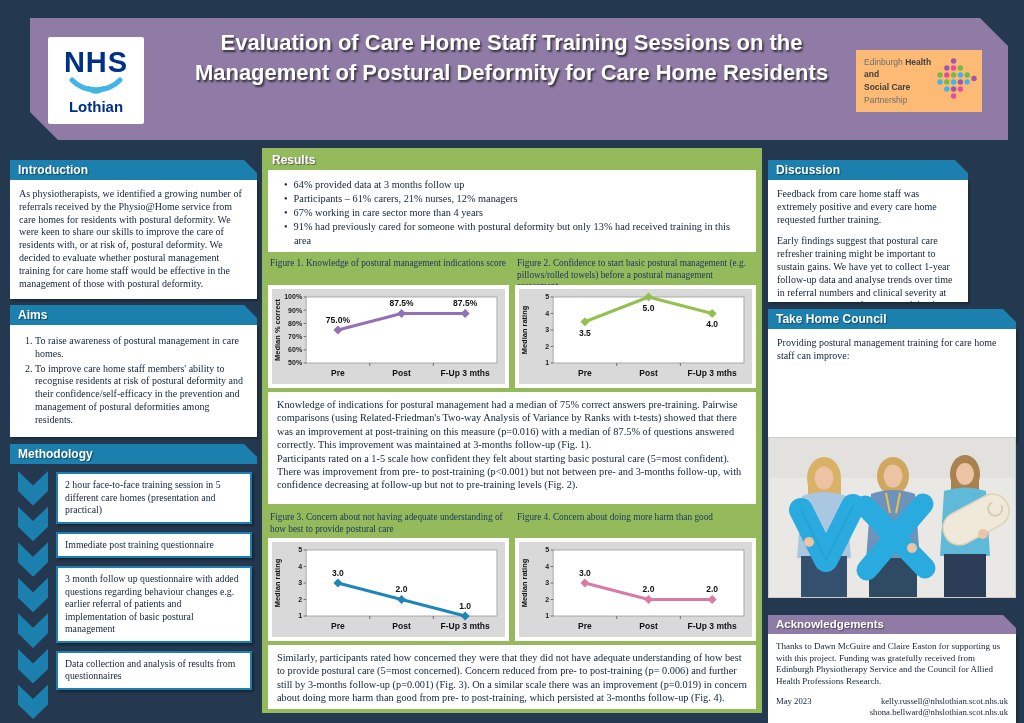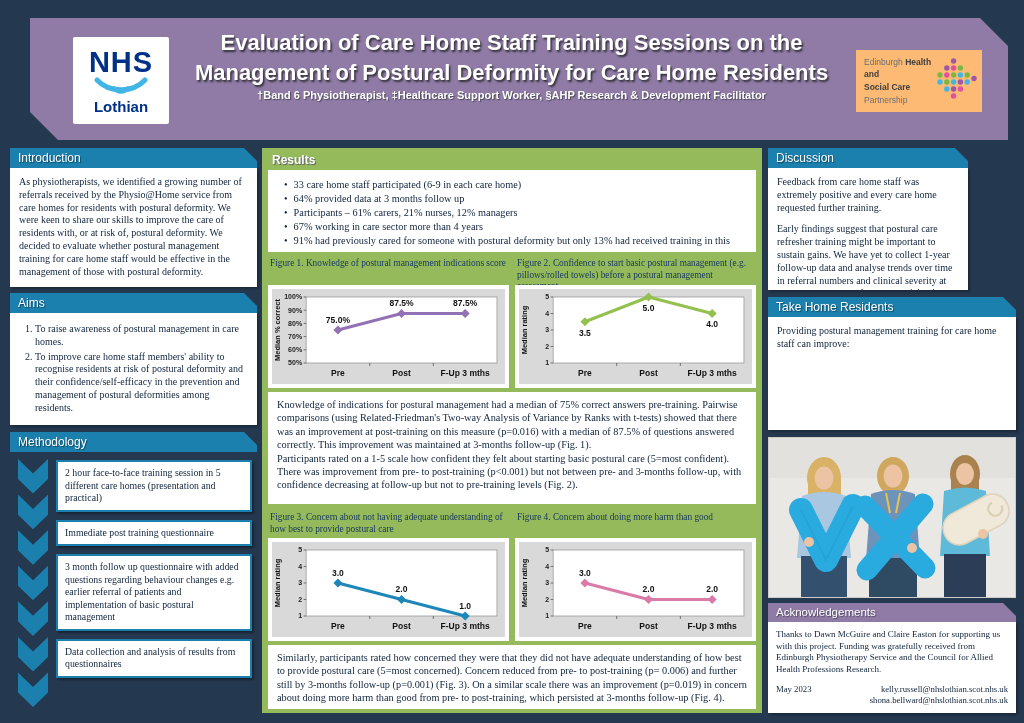--- a/index.html
+++ b/index.html
@@ -11,39 +11,39 @@
     --navy-text:#17365d;
   }
   *{box-sizing:border-box;margin:0;padding:0;}
   html,body{width:1024px;height:723px;}
   body{font-family:"Liberation Sans",sans-serif;background:var(--page-bg);}
   #poster{position:relative;width:1024px;height:723px;background:var(--page-bg);overflow:hidden;}
 
   
   #hdr{position:absolute;left:30px;top:18px;width:978px;height:122px;background:var(--purple);
        clip-path:polygon(0 0,950px 0,978px 28px,978px 122px,28px 122px,0 94px);}
-  #nhs{position:absolute;left:43px;top:19px;width:96px;height:87px;background:#fff;border-radius:2px;
+  #nhs{position:absolute;left:18px;top:19px;width:96px;height:87px;background:#fff;border-radius:2px;
        display:flex;flex-direction:column;align-items:center;justify-content:center;}
   #nhs .nhs-word{font-size:29px;font-weight:bold;color:#003087;letter-spacing:1px;line-height:1;}
   #nhs .lothian{font-size:15px;font-weight:bold;color:#003087;line-height:1;margin-top:2px;}
   #title-block{position:absolute;left:150px;right:165px;top:10px;text-align:center;color:#fff;}
   .title-line{font-size:22px;font-weight:bold;line-height:1.35;text-shadow:1.5px 1.5px 2px rgba(35,35,35,.85);}
   .authors{font-size:15px;font-weight:bold;margin-top:5px;text-shadow:1px 1px 1px rgba(35,35,35,.7);}
   .affil{font-size:11px;font-weight:bold;margin-top:2px;text-shadow:1px 1px 1px rgba(35,35,35,.6);}
   #ehscp{position:absolute;right:26px;top:32px;width:126px;height:62px;background:#fdba74;
          display:flex;align-items:center;justify-content:flex-end;padding:4px 4px 4px 8px;}
   #ehscp .txt{font-size:8.5px;color:#6d6e71;text-align:left;line-height:1.5;}
   #ehscp .txt b{color:#414042;}
   #ehscp svg{flex:0 0 auto;}
 
   
   .sec{position:absolute;}
-  .sec-head{height:20px;background:var(--section-blue);color:#fff;font-size:12px;font-weight:normal;
+  .sec-head{height:20px;background:var(--section-blue);color:#fff;font-size:12px;font-weight:bold;
             line-height:20px;padding-left:8px;text-shadow:1px 1px 1px rgba(0,0,0,.45);
-            clip-path:polygon(0 0,calc(100% - 13px) 0,100% 13px,100% 100%,0 100%);}
+            clip-path:polygon(0 0,calc(100% - 13px) 0,100% 13px,100% 100%,0 100%);margin-top:12px;}
   .sec-body{background:#fff;font-family:"Liberation Serif",serif;font-size:10px;line-height:1.28;
             color:#10243c;padding:8px 9px;overflow:hidden;box-shadow:2px 2px 2px rgba(0,0,0,.25);}
 
   
   #sec-intro{left:10px;top:148px;width:247px;}
   #sec-intro .sec-body{height:119px;}
   #sec-aims{left:10px;top:293px;width:247px;}
   #sec-aims .sec-body{height:112px;}
   #sec-aims ol{margin:2px 0 0 0;padding-left:16px;}
   #sec-aims li{margin-bottom:2px;}
@@ -110,21 +110,20 @@
       <svg width="56" height="20" viewBox="0 0 56 20">
         <path d="M4 3 C 16 16, 40 16, 52 3" stroke="#41b6e6" stroke-width="5" fill="none" stroke-linecap="round"></path>
         <path d="M21 11 C 25 16, 31 16, 35 11" stroke="#41b6e6" stroke-width="4" fill="none" stroke-linecap="round"></path>
       </svg>
       <div class="lothian">Lothian</div>
     </div>
 
     <div id="title-block">
       <div class="title-line">Evaluation of Care Home Staff Training Sessions on the</div>
       <div class="title-line">Management of Postural Deformity for Care Home Residents</div>
-      <div class="affil">†Band 6 Physiotherapist, ‡Healthcare Support Worker, §AHP Research &amp; Development Facilitator</div>
     </div>
 
     <div id="ehscp">
       <div class="txt">
         <span>Edinburgh</span>
         <b>Health and</b><br>
         <b>Social Care</b>
         <span>Partnership</span>
       </div>
       <svg id="ehscp-dots" width="42" height="50" viewBox="0 0 42 50">
@@ -185,21 +184,20 @@
         <div class="step">Data collection and analysis of results from questionnaires</div>
       </div>
     </div>
   </div>
 
   <div class="sec" id="sec-results">
     <div id="results-title">Results</div>
 
     <div class="white-box" id="results-bullets">
       <ul>
-        <li>33 care home staff participated (6-9 in each care home)</li>
         <li>64% provided data at 3 months follow up</li>
         <li>Participants – 61% carers, 21% nurses, 12% managers</li>
         <li>67% working in care sector more than 4 years</li>
         <li>91% had previously cared for someone with postural deformity but only 13% had received training in this area</li>
       </ul>
     </div>
 
     <div class="cap-row r1">
       <div class="cap">Figure 1. Knowledge of postural management indications score</div>
       <div class="cap">Figure 2. Confidence to start basic postural management (e.g. pillows/rolled towels) before a postural management assessment</div>
@@ -343,21 +341,21 @@
   <div class="sec" id="sec-disc">
     <div class="sec-head">Discussion</div>
     <div class="sec-body">
       <p>Feedback from care home staff was extremely positive and every care home requested further training.</p>
       <div class="gap-line"></div>
       <p>Early findings suggest that postural care refresher training might be important to sustain gains. We have yet to collect 1-year follow-up data and analyse trends over time in referral numbers and clinical severity at assessment compared to non-participating care homes.</p>
     </div>
   </div>
 
   <div class="sec" id="sec-take">
-    <div class="sec-head">Take Home Residents</div>
+    <div class="sec-head">Take Home Council</div>
     <div class="sec-body">
       <p>Providing postural management training for care home staff can improve:</p>
     </div>
   </div>
 
   <div id="photo">
     <svg width="248" height="161" viewBox="0 0 248 161">
       <rect x="0" y="0" width="248" height="161" fill="#eae8e5"></rect>
       <rect x="0" y="0" width="248" height="40" fill="#e3e1dd"></rect>
 

